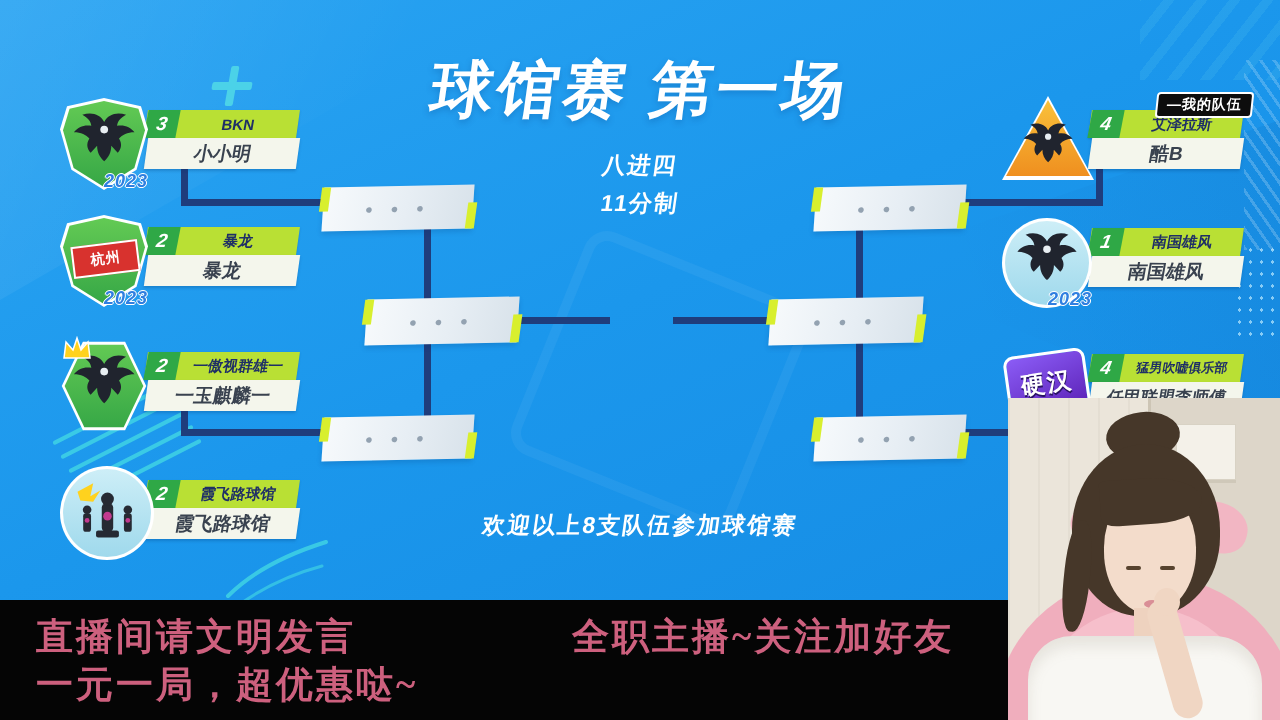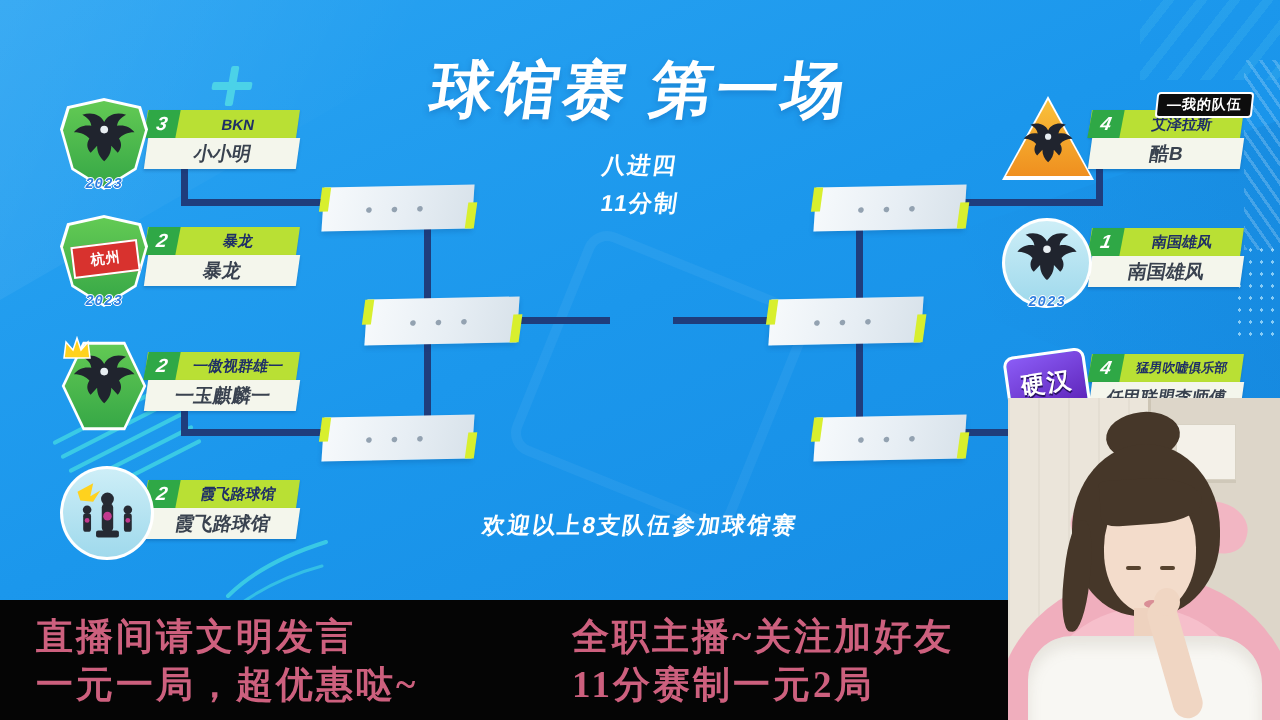--- a/index.html
+++ b/index.html
@@ -81,23 +81,23 @@
     clip-path:polygon(26% 2%,74% 2%,98% 50%,74% 98%,26% 98%,2% 50%);}
   .circle-outer{position:absolute;inset:0;background:#fff;border-radius:50%;}
   .circle-inner{position:absolute;inset:3px;border-radius:50%;
     background:linear-gradient(180deg,#cdeef7 0%,#9fd9ec 100%);overflow:hidden;}
   .tri-outer{position:absolute;inset:0;background:#fff;
     clip-path:polygon(50% 0,100% 100%,0 100%);}
   .tri-inner{position:absolute;inset:4px;
     background:linear-gradient(180deg,#f9c13b 0%,#ef8f1f 100%);
     clip-path:polygon(50% 0,100% 100%,0 100%);}
   .eagle{position:absolute;left:10%;top:12%;width:80%;height:70%;}
-  .logo-year{position:absolute;left:0;bottom:-2px;width:100%;text-align:center;
-    color:#2f7fe0;font-weight:bold;font-style:italic;font-size:14px;letter-spacing:1px;
-    text-shadow:-1px 0 #fff,1px 0 #fff,0 -1px #fff,0 1px #fff;font-family:Liberation Mono, monospace;}
+  .logo-year{position:absolute;left:0;bottom:-2px;width:100%;text-align:right;
+    color:#2f7fe0;font-weight:bold;font-style:italic;font-size:18px;letter-spacing:1px;
+    text-shadow:-1px 0 #fff,1px 0 #fff,0 -1px #fff,0 1px #fff;}
   .city-tag{position:absolute;left:14%;top:30%;width:72%;height:30%;background:#d8322e;
     border:2px solid #fff;transform:rotate(-7deg);display:flex;align-items:center;
     justify-content:center;color:#fff;font-weight:bold;font-size:14px;letter-spacing:1px;}
   .crown{position:absolute;left:2px;top:-4px;width:30px;height:24px;}
   .hanzi-badge{position:absolute;left:4px;top:8px;width:76px;height:56px;
     background:linear-gradient(160deg,#8b5cf6 0%,#5b21b6 100%);border:3px solid #fff;
     border-radius:10px;transform:rotate(-8deg);display:flex;align-items:center;
     justify-content:center;color:#fff;font-weight:bold;font-size:24px;letter-spacing:2px;
     text-shadow:0 2px 0 #2a1363;}
   .hanzi-base{position:absolute;left:14px;top:58px;width:58px;height:20px;background:#9aa9bc;
@@ -357,21 +357,20 @@
     <div class="logo" style="left:0;top:-10px;width:92px;height:90px">
       <div class="hanzi-base"></div>
       <div class="hanzi-badge">硬汉</div>
     </div>
   </div>
 
   <div class="abs band">
     <div class="footer-line" style="left:36px;top:12px">直播间请文明发言</div>
     <div class="footer-line" style="left:572px;top:12px">全职主播~关注加好友</div>
     <div class="footer-line" style="left:36px;top:60px">一元一局，超优惠哒~</div>
-    <div class="footer-line" style="left:572px;top:60px">11分赛制一元2局</div>
   </div>
 
   <div class="abs webcam">
     <div class="wc-wall"></div>
     <div class="wc-mirror"></div>
     <div class="wc-shelf"></div>
     <div class="wc-cam"></div>
     <div class="wc-ear" style="left:62px;top:100px;width:58px;height:44px;transform:rotate(-18deg)"></div>
     <div class="wc-ear" style="left:176px;top:104px;width:64px;height:50px;transform:rotate(14deg)"></div>
     <div class="wc-chair"></div>

